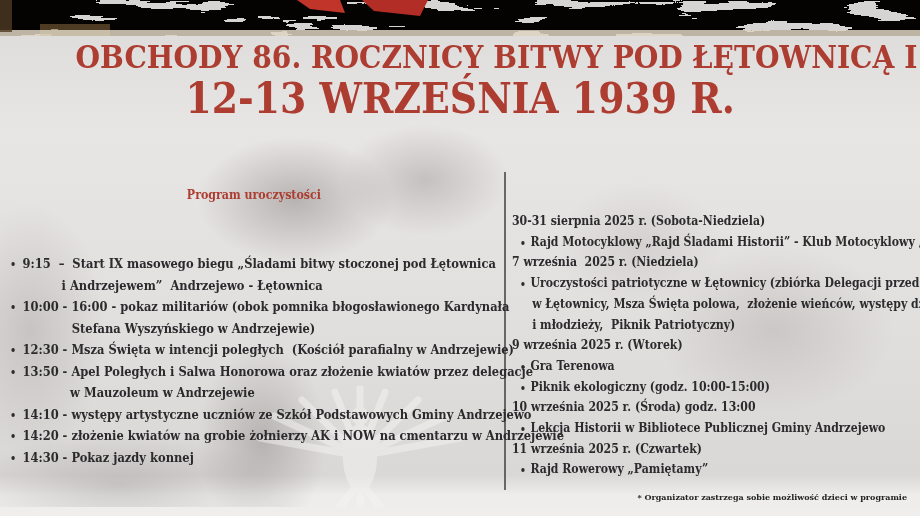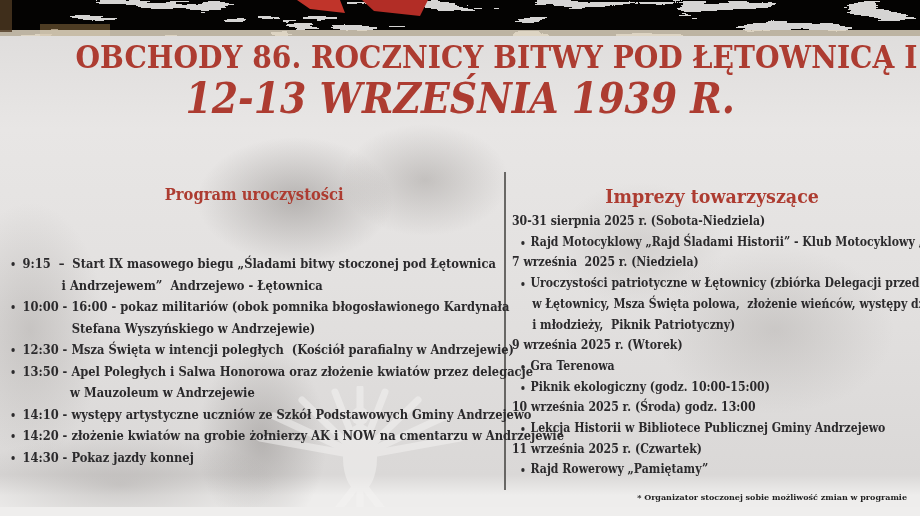--- a/index.html
+++ b/index.html
@@ -17,26 +17,26 @@
       radial-gradient(90px 130px at 262px 440px, rgba(95,90,87,.30), rgba(95,90,87,0) 72%),
       radial-gradient(170px 120px at 775px 330px, rgba(138,133,129,.26), rgba(138,133,129,0) 70%),
       radial-gradient(120px 90px at 640px 245px, rgba(150,145,140,.22), rgba(150,145,140,0) 70%),
       radial-gradient(220px 70px at 120px 485px, rgba(118,113,110,.28), rgba(118,113,110,0) 72%),
       radial-gradient(100px 170px at 30px 330px, rgba(120,115,111,.25), rgba(120,115,111,0) 75%);
   }
   .top-band{position:absolute;left:0;top:0;width:920px;height:36px;display:block;}
   .bottom-strip{position:absolute;left:0;bottom:0;width:920px;height:9px;background:#efeeed;}
   .hdr{position:absolute;left:0;width:920px;text-align:center;color:#ad3c31;}
   .hdr1{top:40px;font-size:32px;line-height:34px;}
-  .hdr2{top:77px;font-size:42px;line-height:44px;font-style:italic;}
+  .hdr2{top:77px;font-size:42px;line-height:44px;}
   .cond{display:inline-block;transform:scaleX(.88);white-space:nowrap;letter-spacing:0;}
   .cond2{display:inline-block;transform:scaleX(.90);white-space:nowrap;}
   .col-title{position:absolute;color:#ad3c31;text-align:center;}
   .col-title .cond2{transform:scaleX(.92);}
-  .left-title{left:8px;top:181px;width:492px;font-size:16px;line-height:28px;}
+  .left-title{left:0;top:181px;width:492px;font-size:12px;line-height:28px;padding-left:8px;}
   .right-title{left:505px;top:184px;width:414px;font-size:19px;line-height:24px;}
   .left-list{
     position:absolute;left:8px;top:253px;width:566px;
     transform:scaleX(.85);transform-origin:0 0;
     font-size:13.5px;line-height:21.5px;color:#2b2a2c;
   }
   .right-list{
     position:absolute;left:512px;top:211px;width:478px;
     transform:scaleX(.84);transform-origin:0 0;
     font-size:13px;line-height:20.7px;color:#2b2a2c;
@@ -125,36 +125,33 @@
     <div class="pline"><span class="txt">10:00 - 16:00 - pokaz militariów (obok pomnika błogosławionego Kardynała</span></div>
     <div class="c72"><span class="txt">Stefana Wyszyńskiego w Andrzejewie)</span></div>
     <div class="pline"><span class="txt">12:30 - Msza Święta w intencji poległych  (Kościół parafialny w Andrzejewie)</span></div>
     <div class="pline"><span class="txt">13:50 - Apel Poległych i Salwa Honorowa oraz złożenie kwiatów przez delegacje</span></div>
     <div class="c70"><span class="txt">w Mauzoleum w Andrzejewie</span></div>
     <div class="pline"><span class="txt">14:10 - występy artystyczne uczniów ze Szkół Podstawowych Gminy Andrzejewo</span></div>
     <div class="pline"><span class="txt">14:20 - złożenie kwiatów na grobie żołnierzy AK i NOW na cmentarzu w Andrzejewie</span></div>
     <div class="pline"><span class="txt">14:30 - Pokaz jazdy konnej</span></div>
   </div>
 
-  <div class="col-title right-title">
-    <span class="cond2">Imprezy towarzyszące</span>
-  </div>
 
   <div class="right-list">
     <div class="date"><span class="txt">30-31 sierpnia 2025 r. (Sobota-Niedziela)</span></div>
     <div class="ev"><span class="txt">Rajd Motocyklowy „Rajd Śladami Historii” - Klub Motocyklowy „Stajnia”</span></div>
     <div class="date"><span class="txt">7 września  2025 r. (Niedziela)</span></div>
     <div class="ev"><span class="txt">Uroczystości patriotyczne w Łętownicy (zbiórka Delegacji przed Pomnikiem</span></div>
     <div class="evc"><span class="txt">w Łętownicy, Msza Święta polowa,  złożenie wieńców, występy dzieci</span></div>
     <div class="evc"><span class="txt">i młodzieży,  Piknik Patriotyczny)</span></div>
     <div class="date"><span class="txt">9 września 2025 r. (Wtorek)</span></div>
     <div class="ev"><span class="txt">Gra Terenowa</span></div>
     <div class="ev"><span class="txt">Piknik ekologiczny (godz. 10:00-15:00)</span></div>
     <div class="date"><span class="txt">10 września 2025 r. (Środa) godz. 13:00</span></div>
     <div class="ev"><span class="txt">Lekcja Historii w Bibliotece Publicznej Gminy Andrzejewo</span></div>
     <div class="date"><span class="txt">11 września 2025 r. (Czwartek)</span></div>
     <div class="ev"><span class="txt">Rajd Rowerowy „Pamiętamy”</span></div>
   </div>
 
-  <div class="footnote">* Organizator stoczonej sobie możliwość zmian w programie</div>
+  <div class="footnote">* Organizator zastrzega sobie możliwość dzieci w programie</div>
 
   <div class="bottom-strip"></div>
 </div>
 
 </body></html>

